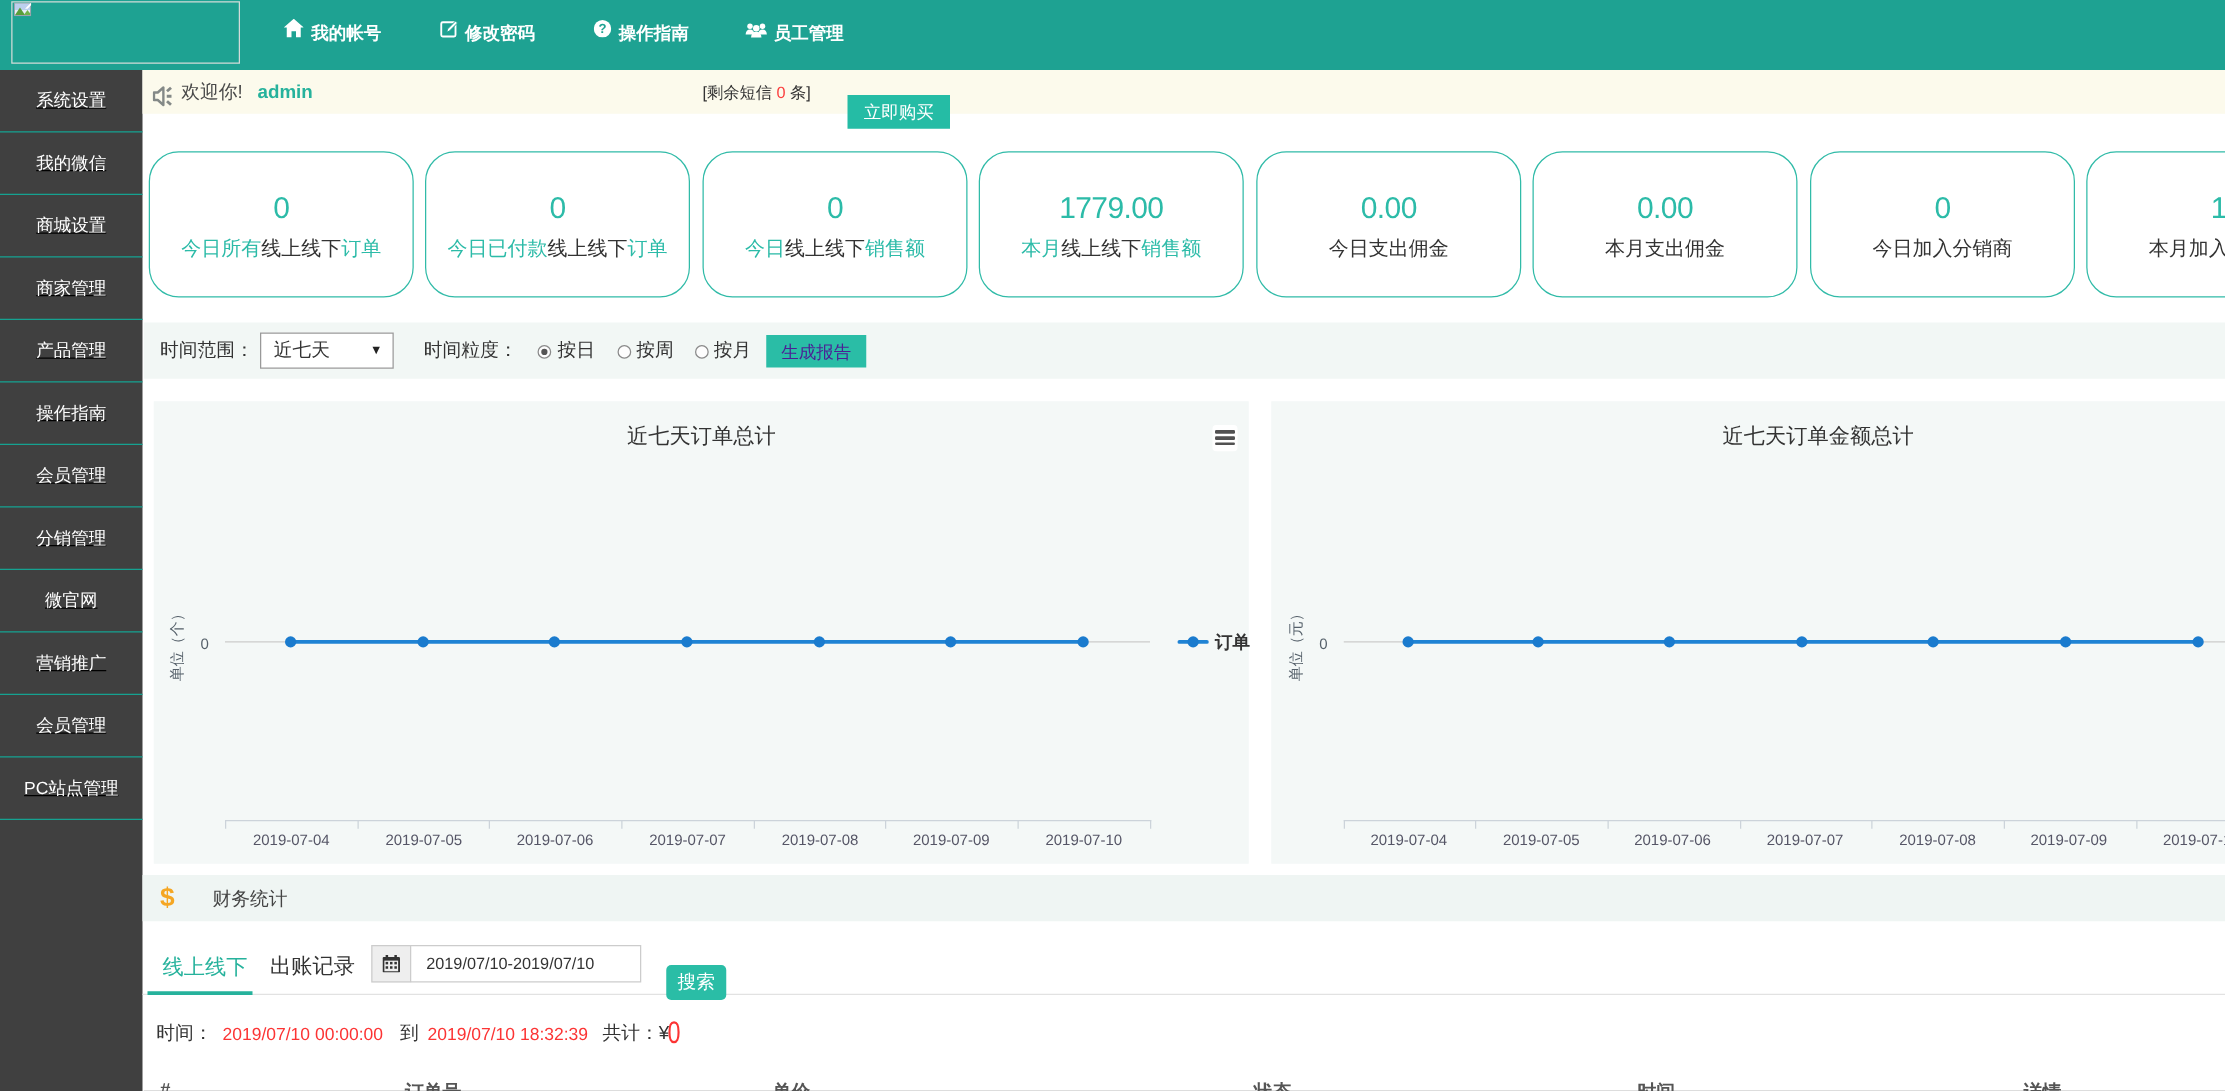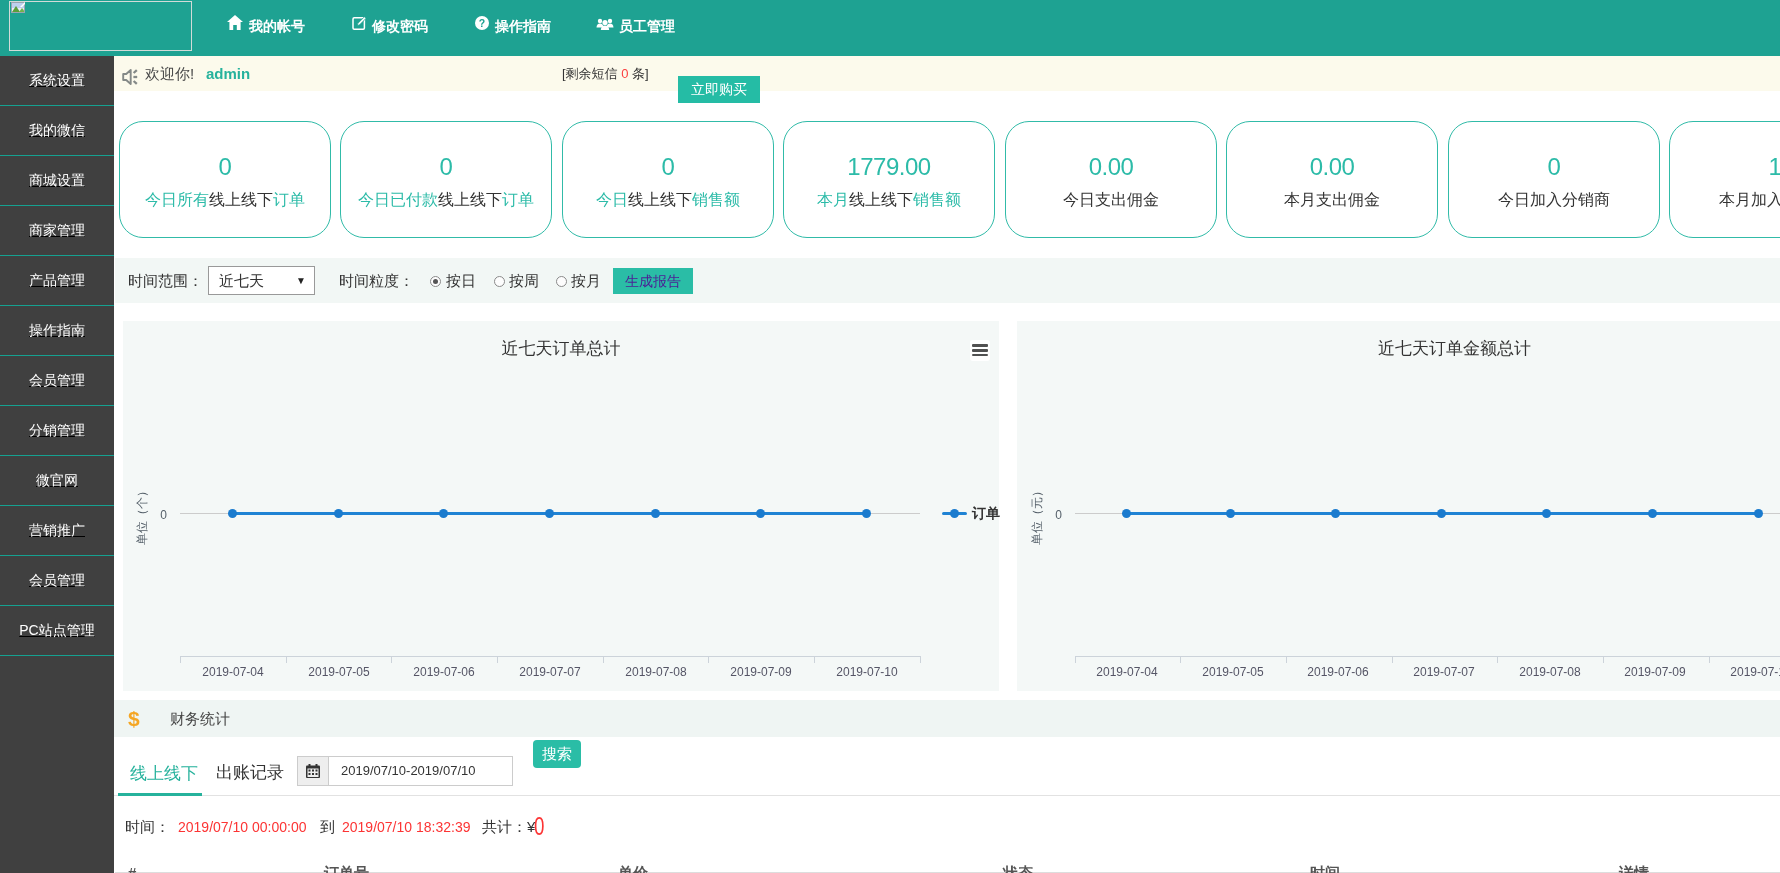--- a/index.html
+++ b/index.html
@@ -46,21 +46,21 @@
   .dot7 { position:absolute; width:9px; height:9px; border-radius:50%; background:#1a7bce; }
   .xaxis { position:absolute; height:1px; background:#ccd3da; }
   .tick { position:absolute; width:1px; height:7px; background:#ccd3da; }
   .xlab { position:absolute; font-size:12px; color:#556; transform:translateX(-50%); white-space:nowrap; }
   .legend { position:absolute; font-size:14px; color:#333; font-weight:bold; }
   
   .finhead { position:absolute; left:114px; top:700px; width:1666px; height:37px; background:#eff5f3; }
   .tab { position:absolute; font-size:17px; }
   .dateaddon { position:absolute; left:297px; top:756px; width:32px; height:30px; background:#eee; border:1px solid #ccc; }
   .dateinput { position:absolute; left:328px; top:756px; width:185px; height:30px; background:#fff; border:1px solid #ccc; font-size:13px; color:#333; line-height:28px; padding-left:12px; }
-  .searchbtn { position:absolute; left:533px; top:740px; width:48px; height:28px; background:#2abda6; border-radius:4px; color:#fff; font-size:15px; text-align:center; line-height:28px; }
+  .searchbtn { position:absolute; left:533px; top:772px; width:48px; height:28px; background:#2abda6; border-radius:4px; color:#fff; font-size:15px; text-align:center; line-height:28px; }
   .trow { position:absolute; top:818px; height:18px; line-height:18px; font-size:15px; white-space:nowrap; }
   .thead { position:absolute; top:864px; font-size:15px; color:#555; font-weight:bold; }
 </style>
 </head>
 <body>
 
 <div class="topbar">
   <div class="logobox"></div>
   <svg class="abs" style="left:11px;top:2px" width="14" height="11" viewBox="0 0 14 11">
     <rect x="0.5" y="0.5" width="13" height="10" fill="#e8eef8" stroke="#9aa4b0"></rect>

